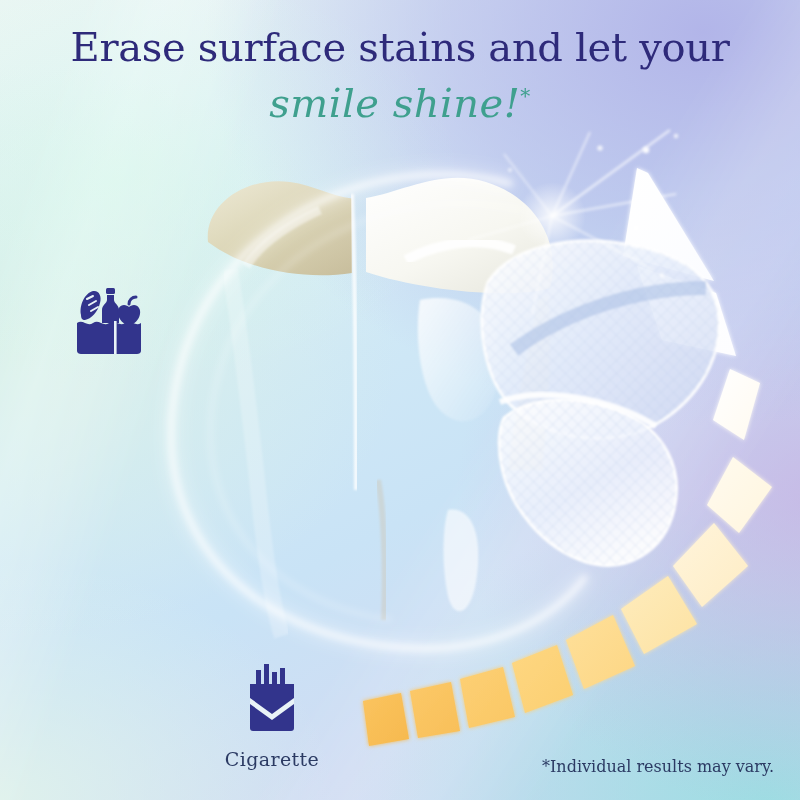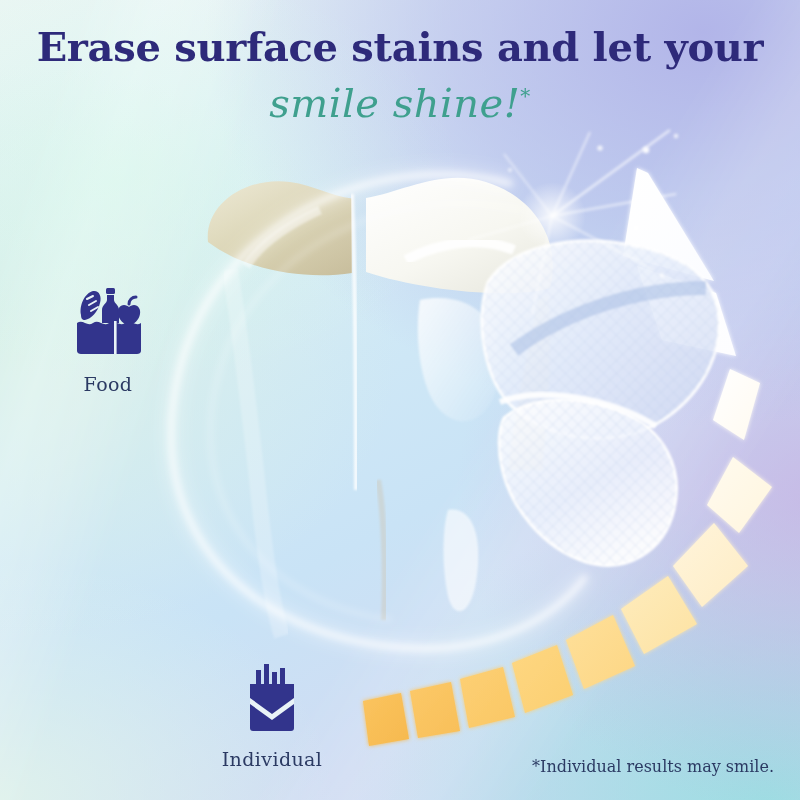--- a/index.html
+++ b/index.html
@@ -28,21 +28,21 @@
   }
   .sheen2{
     position:absolute;inset:0;pointer-events:none;opacity:.5;
     background:radial-gradient(60% 38% at 16% 22%, rgba(214,252,232,.8) 0%, rgba(214,252,232,0) 70%);
   }
 
   
   .headline{
     position:absolute;left:0;right:0;top:26px;text-align:center;
     font-family:"DejaVu Serif", serif;
-    font-weight:700;font-size:40px;letter-spacing:-.3px;
+    font-weight:400;font-size:40px;letter-spacing:-.3px;
     color:#2e2a7a;line-height:1.05;
   }
   .subhead{
     position:absolute;left:0;right:0;top:80px;text-align:center;
     font-family:"DejaVu Serif", serif;
     font-style:italic;font-weight:400;font-size:40px;
     color:#3fa08e;letter-spacing:.5px;
   }
   .subhead .ast{font-size:20px;vertical-align:super;}
 
@@ -363,38 +363,37 @@
         <path d="M38 10 h7 v5 c0 3 5 5 5 10 v13 h-17 V25 c0-5 5-7 5-10 Z"></path>
 
         <path d="M55 20 C51 20, 48 24, 49 29 C50 35, 55 40, 60 40 C65 40, 70 35, 71 29 C72 24, 69 20, 65 20 C63 20, 61 21, 60 22 C59 21, 57 20, 55 20 Z"></path>
         <path d="M60 19 C60 15, 63 12, 67 12" stroke="#32348c" stroke-width="3" fill="none" stroke-linecap="round"></path>
 
         <path d="M8 38 C14 34, 18 42, 24 38 C30 34, 34 42, 40 38 C46 34, 50 42, 56 38 C62 34, 66 42, 72 38
                  L72 66 C72 68, 70 69, 68 69 L12 69 C10 69, 8 68, 8 66 Z"></path>
         <rect x="45" y="36" width="2.6" height="33" fill="#e9f3f7"></rect>
       </g>
     </svg>
-    <div class="icon-label">Food</div>
   </div>
 
 
 
   <div class="icon-item ic-cig">
     <svg width="72" height="76" viewBox="0 0 72 76">
       <g fill="#32348c">
 
         <rect x="20" y="10" width="5" height="20"></rect>
         <rect x="28" y="4" width="5" height="26"></rect>
         <rect x="36" y="12" width="5" height="18"></rect>
         <rect x="44" y="8" width="5" height="22"></rect>
 
         <path d="M14 24 h44 v14 H14 Z"></path>
 
         <path d="M14 38 h44 v30 c0 2-1 3-3 3 H17 c-2 0-3-1-3-3 Z"></path>
         <path d="M14 38 L36 54 L58 38 v6 L36 60 L14 44 Z" fill="#e9f3f7"></path>
       </g>
     </svg>
-    <div class="icon-label">Individual</div>
+    <div class="icon-label">Cigarette</div>
   </div>
 
-  <div class="footnote">*Individual results may smile.</div>
+  <div class="footnote">*Individual results may vary.</div>
 
 </div>
 
 </body></html>

